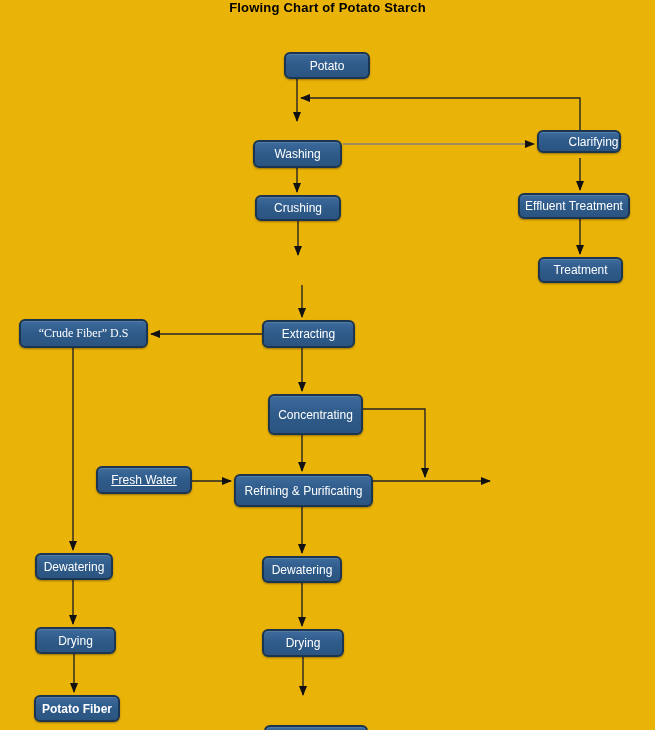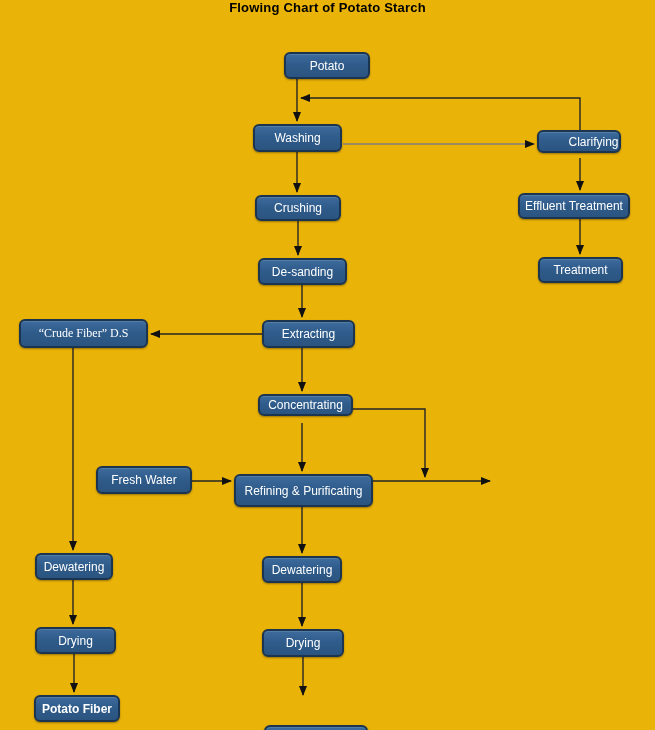--- a/index.html
+++ b/index.html
@@ -80,30 +80,29 @@
       <path d="M73,348 L73,550" marker-end="url(#ah)"></path>
       <path d="M302,507 L302,553" marker-end="url(#ah)"></path>
       <path d="M73,580 L73,624" marker-end="url(#ah)"></path>
       <path d="M74,654 L74,692" marker-end="url(#ah)"></path>
       <path d="M302,583 L302,626" marker-end="url(#ah)"></path>
       <path d="M303,657 L303,695" marker-end="url(#ah)"></path>
     </g>
   </svg>
 
   <div class="node" style="left:254px; top:52px;  width:86px;  height:27px;margin-left:30px;">Potato</div>
-  <div class="node" style="left:253px; top:124px; width:89px;  height:28px;">Washing</div>
+  <div class="node" style="left:253px; top:140px; width:89px;  height:28px;">Washing</div>
   <div class="node" style="left:537px; top:130px; width:84px;  height:23px;padding-left:29px;">Clarifying</div>
   <div class="node" style="left:518px; top:193px; width:112px; height:26px;">Effluent Treatment</div>
   <div class="node" style="left:538px; top:257px; width:85px;  height:26px;">Treatment</div>
   <div class="node" style="left:255px; top:195px; width:86px;  height:26px;">Crushing</div>
-  <div class="node" style="left:258px; top:258px; width:89px;  height:27px;">De-sanding</div>
   <div class="node" style="left:19px;  top:319px; width:129px; height:29px;font-family:Liberation Serif, serif;">“Crude Fiber” D.S</div>
   <div class="node" style="left:262px; top:320px; width:93px;  height:28px;">Extracting</div>
-  <div class="node" style="left:258px; top:394px; width:95px;  height:22px;">Concentrating</div>
-  <div class="node" style="left:96px;  top:466px; width:96px;  height:28px;">Fresh Water</div>
+  <div class="node" style="left:268px; top:394px; width:95px;  height:41px;">Concentrating</div>
+  <div class="node" style="left:96px;  top:466px; width:96px;  height:28px;text-decoration:underline;">Fresh Water</div>
   <div class="node" style="left:234px; top:474px; width:139px; height:33px;">Refining &amp; Purificating</div>
   <div class="node" style="left:35px;  top:553px; width:78px;  height:27px;">Dewatering</div>
   <div class="node" style="left:262px; top:556px; width:80px;  height:27px;">Dewatering</div>
   <div class="node" style="left:35px;  top:627px; width:81px;  height:27px;">Drying</div>
   <div class="node" style="left:262px; top:629px; width:82px;  height:28px;">Drying</div>
   <div class="node" style="left:34px;  top:695px; width:86px;  height:27px;font-weight:bold;">Potato Fiber</div>
   <div class="node" style="left:264px; top:725px; width:104px;  height:28px;text-align:right;">Starch</div>
 
 </div>
 

